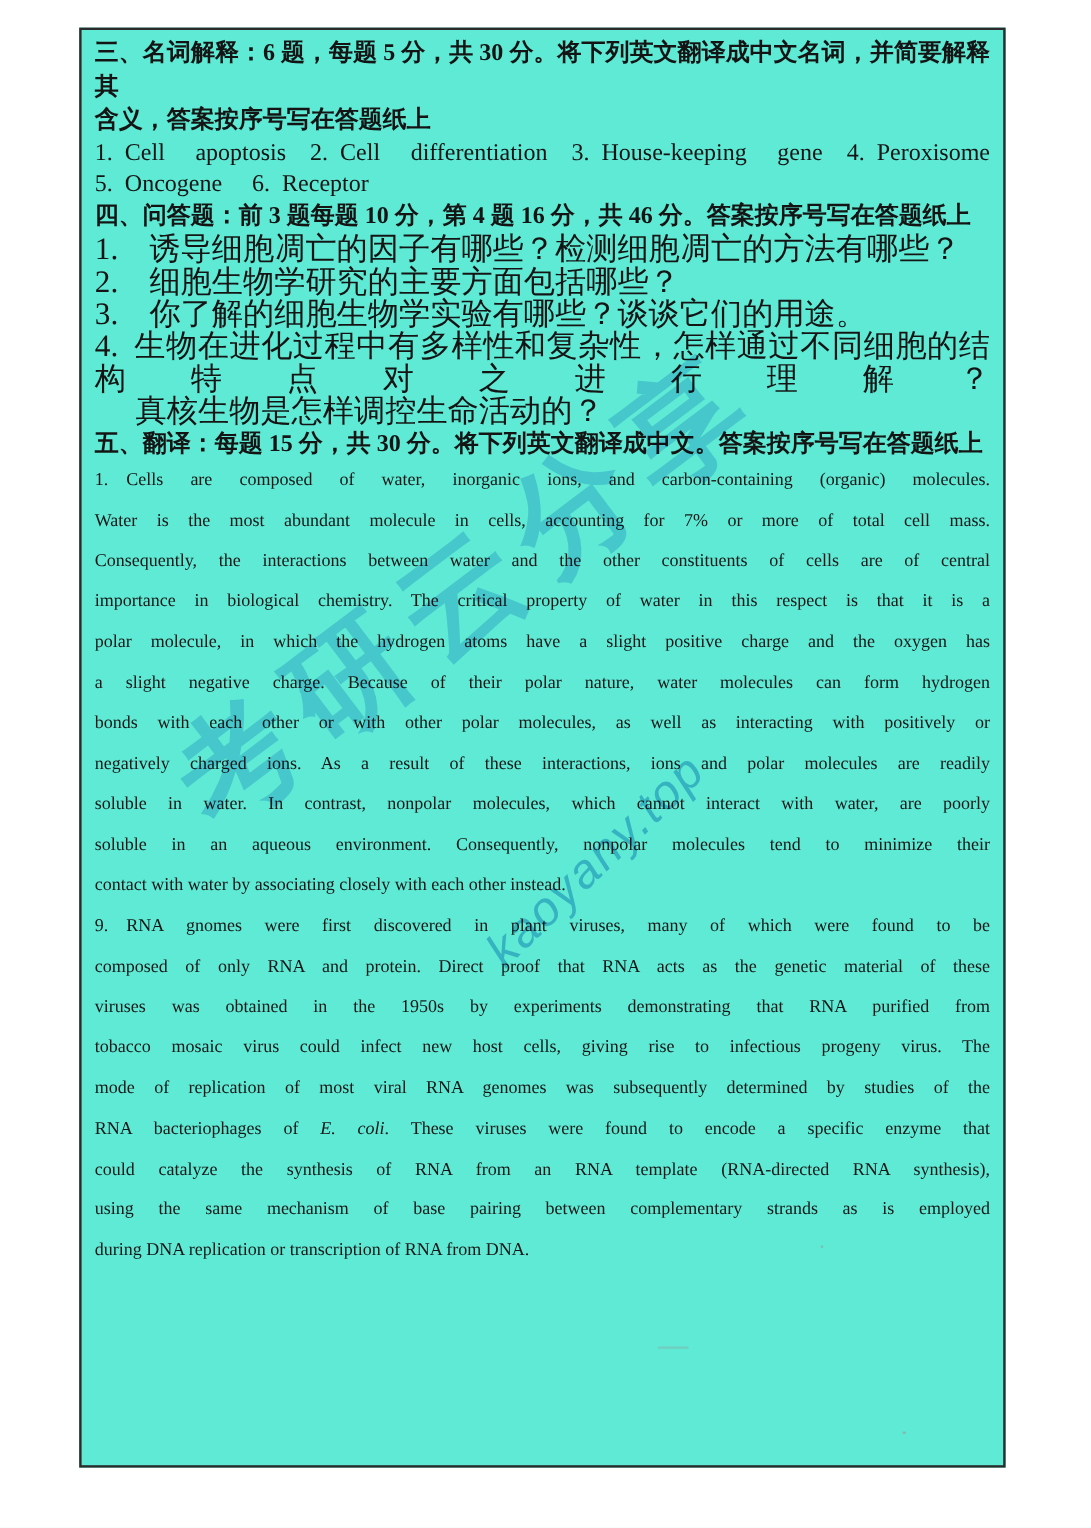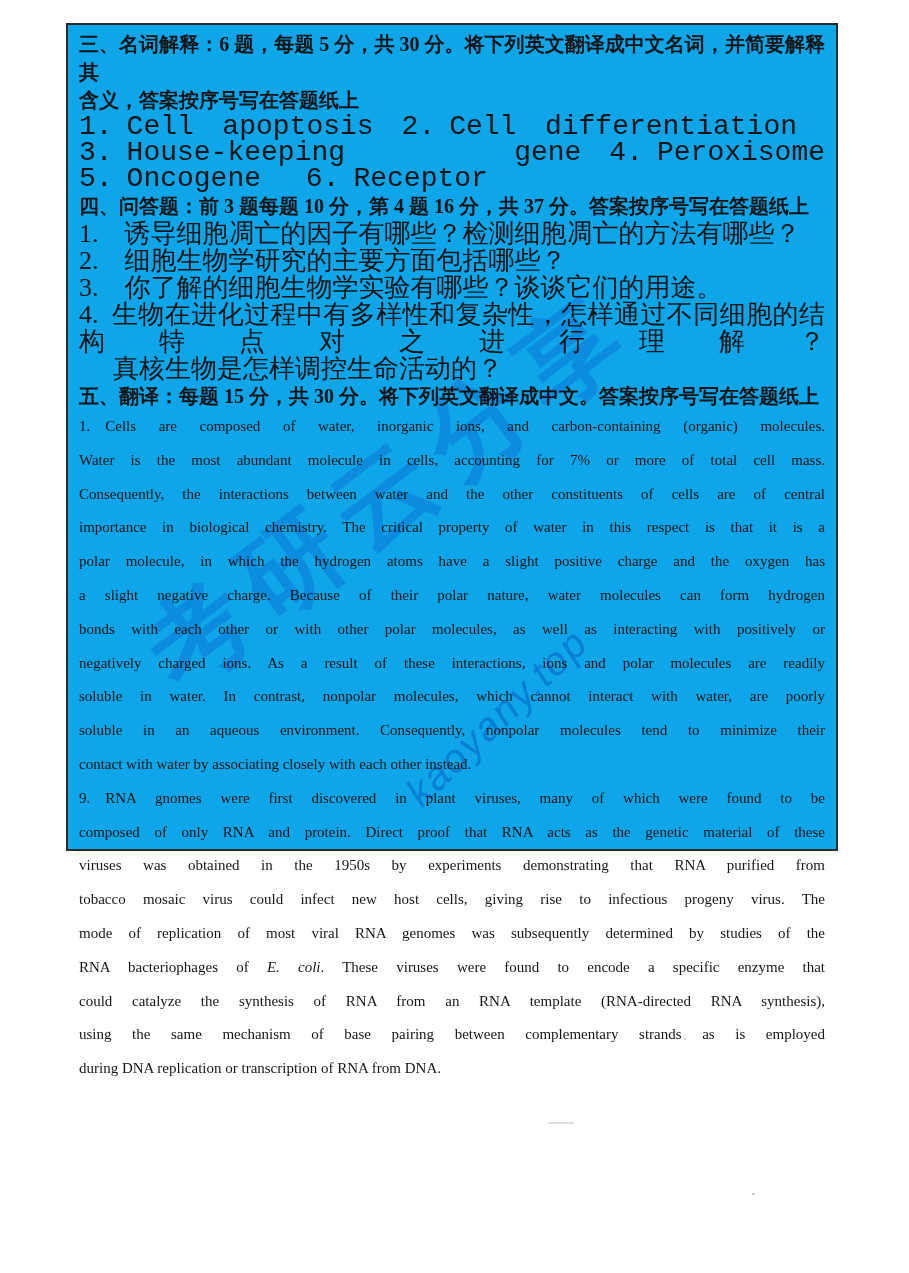--- a/index.html
+++ b/index.html
@@ -1,30 +1,30 @@
 <!DOCTYPE html>
 <html><head>
 <meta charset="utf-8">
 <style>
   html,body{margin:0;padding:0;background:#ffffff;width:909px;height:1273px;overflow:hidden;}
   .page{
-    position:absolute;left:66px;top:23px;width:772px;height:828px;
-    box-sizing:border-box;border:2px solid #2b2b2b;background:#0ea5e9;
+    position:absolute;left:66px;top:23px;width:772px;height:1200px;
+    box-sizing:border-box;border:2px solid #2b2b2b;background:#5eead4;
     padding:5px 11px 0 11px;
   }
   .cn{font-family:"Liberation Serif",serif;color:#141414;font-size:20px;line-height:28px;}
   .cn-b{font-weight:bold;}
   .q{font-size:26px;line-height:27px;font-family:Liberation Serif, serif;}
   .eng{font-family:"Liberation Serif",serif;color:#161616;font-size:15px;line-height:33.8px;}
   .tline{white-space:normal;}
   .eng .tline{text-align:justify;text-align-last:justify;}
   .eng .tline.last{text-align-last:left;}
   .cnblk .tline.fill{text-align:justify;text-align-last:justify;}
   .cnblk .tline.indent{padding-left:34px;}
-  .terms{font-family:Liberation Mono, monospace;color:#141414;font-size:28px;line-height:26px;}
+  .terms{font-family:Liberation Serif, serif;color:#141414;font-size:20px;line-height:26px;}
   .wm{position:absolute;pointer-events:none;mix-blend-mode:multiply;white-space:nowrap;}
   .wm-cn{
     left:200px;top:585px;font-size:100px;letter-spacing:16px;
     font-family:"Liberation Serif",serif;font-weight:bold;
     color:rgba(132,186,236,0.55);
     transform:rotate(-37deg);transform-origin:0 100%;
   }
   .wm-url{
     left:428px;top:770px;font-size:40px;font-style:italic;
     font-family:"Liberation Sans",sans-serif;letter-spacing:2px;
@@ -45,21 +45,21 @@
       <div class="tline fill">三、名词解释：6 题，每题 5 分，共 30 分。将下列英文翻译成中文名词，并简要解释其</div>
       <div class="tline  last">含义，答案按序号写在答题纸上</div>
     </div>
 
   <div class="terms cnblk">
       <div class="tline fill">1. Cell apoptosis 2. Cell differentiation 3. House-keeping gene 4. Peroxisome</div>
       <div class="tline  last">5. Oncogene  6. Receptor</div>
     </div>
 
   <div class="cn cn-b cnblk">
-      <div class="tline  last">四、问答题：前 3 题每题 10 分，第 4 题 16 分，共 37 分。答案按序号写在答题纸上</div>
+      <div class="tline  last">四、问答题：前 3 题每题 10 分，第 4 题 16 分，共 46 分。答案按序号写在答题纸上</div>
     </div>
 
   <div class="cn q cnblk">
       <div class="tline">1.　诱导细胞凋亡的因子有哪些？检测细胞凋亡的方法有哪些？</div>
       <div class="tline">2.　细胞生物学研究的主要方面包括哪些？</div>
       <div class="tline">3.　你了解的细胞生物学实验有哪些？谈谈它们的用途。</div>
       <div class="tline fill">4. 生物在进化过程中有多样性和复杂性，怎样通过不同细胞的结构特点对之进行理解？</div>
       <div class="tline indent last">真核生物是怎样调控生命活动的？</div>
     </div>
 

